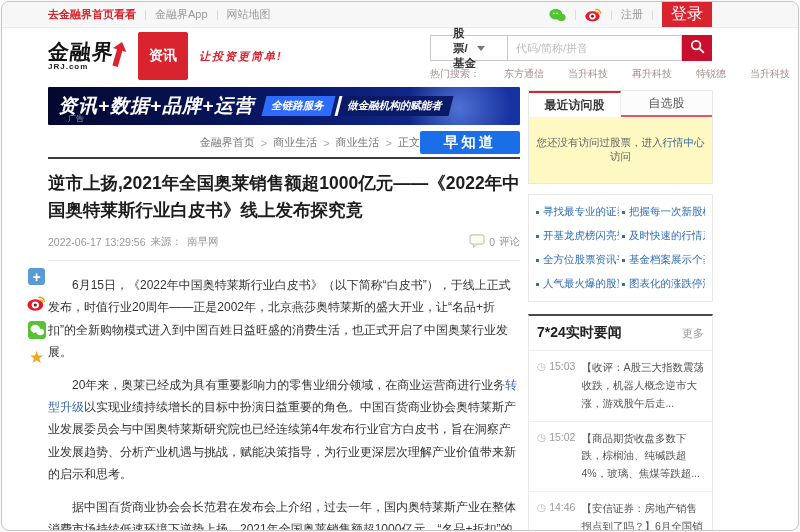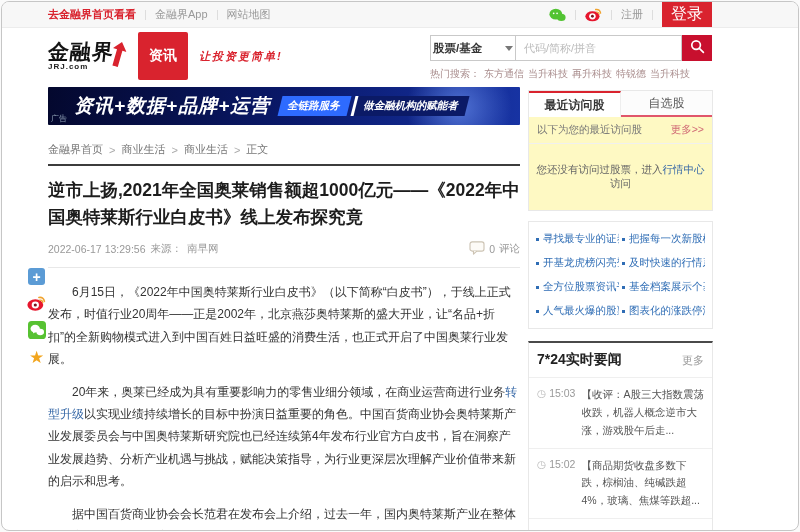--- a/index.html
+++ b/index.html
@@ -22,49 +22,49 @@
   .logo{display:flex;align-items:center;cursor:pointer;}
   .logo-txt{display:flex;flex-direction:column;line-height:1;}
   .logo-main{font-size:21px;font-weight:900;color:#141414;letter-spacing:1px;transform:skewX(-6deg);}
   .logo-sub{font-size:8px;font-weight:bold;color:#222;letter-spacing:1px;margin-top:1px;}
   .logo-arrow{margin-left:-3px;transform:rotate(16deg);}
   .channel-badge{background:#d9232e;color:#fff;font-size:14px;font-weight:bold;padding:15px 11px;
                  margin:0 11px 0 13px;border-radius:2px;}
   .slogan{color:#d9232e;font-size:11px;font-weight:bold;font-style:italic;letter-spacing:2px;}
   .search-area{position:absolute;right:86px;top:7px;width:282px;}
   .search-row{display:flex;height:26px;}
-  .search-select{width:86px;border:1px solid #c9c9c9;display:flex;align-items:center;justify-content:space-between;
-                 padding:0 2px;font-size:11.5px;color:#333;background:#fff;cursor:pointer;box-sizing:border-box;font-weight:bold;}
+  .search-select{width:78px;border:1px solid #c9c9c9;display:flex;align-items:center;justify-content:space-between;
+                 padding:0 22px;font-size:11.5px;color:#333;background:#fff;cursor:pointer;box-sizing:border-box;font-weight:bold;}
   .caret{width:0;height:0;border-left:4px solid transparent;border-right:4px solid transparent;border-top:5px solid #777;}
   .search-input{flex:1;border:1px solid #c9c9c9;border-left:none;padding:0 8px;font-size:11px;color:#333;outline:none;min-width:0;}
   .search-input::placeholder{color:#bbb;}
   .search-btn{width:30px;background:#c8102e;border:none;display:flex;align-items:center;justify-content:center;cursor:pointer;}
-  .hot-row{margin-top:6px;font-size:10px;color:#a98d8d;display:flex;gap:4px;white-space:nowrap;}
+  .hot-row{margin-top:6px;font-size:10px;color:#a98d8d;display:flex;gap:24px;white-space:nowrap;}
   .hot-item{color:#a98d8d;cursor:pointer;}
 
   
   .main{display:flex;padding:3px 85px 0 46px;gap:8px;align-items:flex-start;}
   .col-left{width:472px;flex:none;}
   .col-right{flex:1;min-width:0;}
 
   
   .banner{height:38px;position:relative;overflow:hidden;border-radius:1px;cursor:pointer;
           background:linear-gradient(95deg,#04082e 0%,#0a1a6e 55%,#1733a3 100%);}
   .banner::after{content:"";position:absolute;right:-14px;top:-24px;width:150px;height:90px;
           background:radial-gradient(circle,rgba(120,160,255,.6),transparent 60%);}
-  .banner-inner{position:relative;z-index:2;display:flex;align-items:center;height:100%;padding:0 26px;gap:10px;}
+  .banner-inner{position:relative;z-index:2;display:flex;align-items:center;height:100%;padding:0 10px;gap:10px;}
   .banner-headline{color:#fff;font-size:19px;font-weight:900;font-style:italic;letter-spacing:1px;white-space:nowrap;}
   .banner-badge1{background:#2e6bff;color:#fff;font-size:10.5px;font-weight:bold;padding:3px 8px;transform:skewX(-14deg);white-space:nowrap;}
   .banner-badge2{background:#0b1a66;border-left:3px solid #fff;color:#fff;font-size:10.5px;font-weight:bold;
                  padding:3px 8px;transform:skewX(-14deg);white-space:nowrap;margin-left:-6px;}
-  .ad-tag{position:absolute;left:3px;bottom:1px;font-size:8px;color:#8fa0b5;z-index:3;font-family:Liberation Serif, serif;}
-
-  
-  .crumb-row{display:flex;align-items:center;justify-content:flex-start;height:29px;
-             border-bottom:2px solid #3c3c3c;margin-top:10px;}
+  .ad-tag{position:absolute;left:20px;bottom:1px;font-size:8px;color:#8fa0b5;z-index:3;font-family:Liberation Serif, serif;}
+
+  
+  .crumb-row{display:flex;align-items:center;justify-content:flex-end;height:29px;
+             border-bottom:2px solid #3c3c3c;margin-top:3px;}
   .crumbs{font-size:11px;color:#777;display:flex;gap:6px;align-items:center;}
   .crumb-link{cursor:pointer;color:#777;}
   .crumb-sep{color:#aaa;}
   .zzd-btn{background:#1a6fe8;color:#fff;font-size:14.5px;font-weight:bold;width:100px;height:23px;
            display:flex;align-items:center;justify-content:center;letter-spacing:3px;border-radius:2px;cursor:pointer;}
 
   
   .title{font-size:17.5px;font-weight:bold;color:#1d1d1d;line-height:1.55;margin:11px 0 10px;}
   .meta{display:flex;justify-content:space-between;align-items:center;font-size:10.5px;color:#999;
         padding-bottom:10px;border-bottom:1px solid #e8e8e8;}
@@ -203,20 +203,21 @@
       <div class="crumb-row">
         <div class="crumbs">
           <span class="crumb-link">金融界首页</span>
           <span class="crumb-sep">&gt;</span>
           <span class="crumb-link">商业生活</span>
           <span class="crumb-sep">&gt;</span>
           <span class="crumb-link">商业生活</span>
           <span class="crumb-sep">&gt;</span>
           <span>正文</span>
         </div>
+        <div class="zzd-btn">早知道</div>
       </div>
 
       <h1 class="title">逆市上扬,2021年全国奥莱销售额超1000亿元——《2022年中国奥特莱斯行业白皮书》线上发布探究竟</h1>
 
       <div class="meta">
         <div class="meta-left">
           <span>2022-06-17 13:29:56</span>
           <span>来源：</span>
           <span>南早网</span>
         </div>
@@ -239,24 +240,20 @@
 
       </div>
     </div>
 
     <div class="col-right">
 
       <div class="side-box">
         <div class="tabs">
           <div class="tab-active">最近访问股</div>
           <div class="tab">自选股</div>
-        </div>
-        <div class="sub-row">
-          <span>以下为您的最近访问股</span>
-          <span class="more-pink">更多&gt;&gt;</span>
         </div>
         <div class="empty">
           <span><span>您还没有访问过股票，进入</span><span class="inline-link">行情中心</span><span>访问</span></span>
         </div>
       </div>
 
       <div class="links-box">
         <a class="qlink">
             <span class="qdot"></span>
             <span>寻找最专业的证券信息</span>

